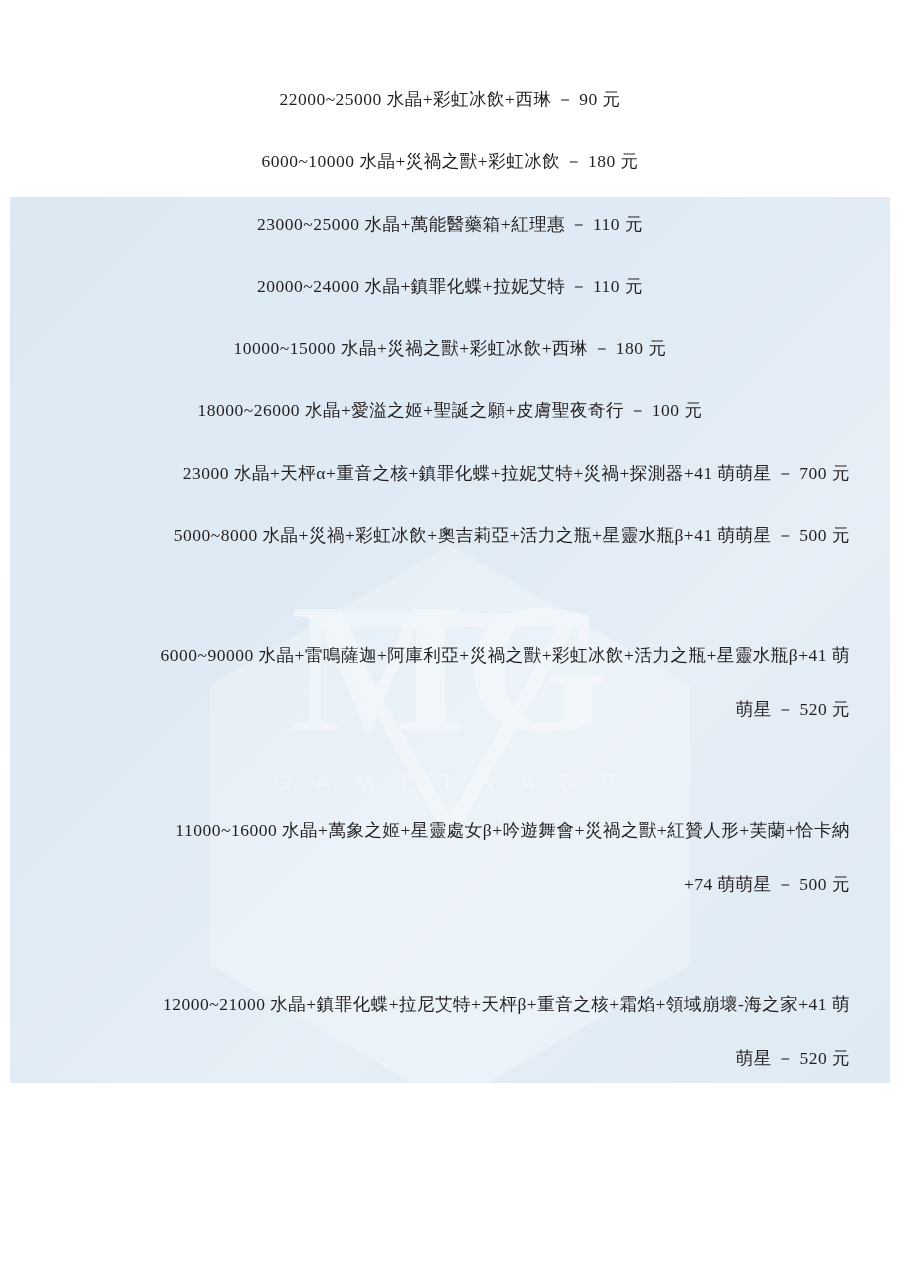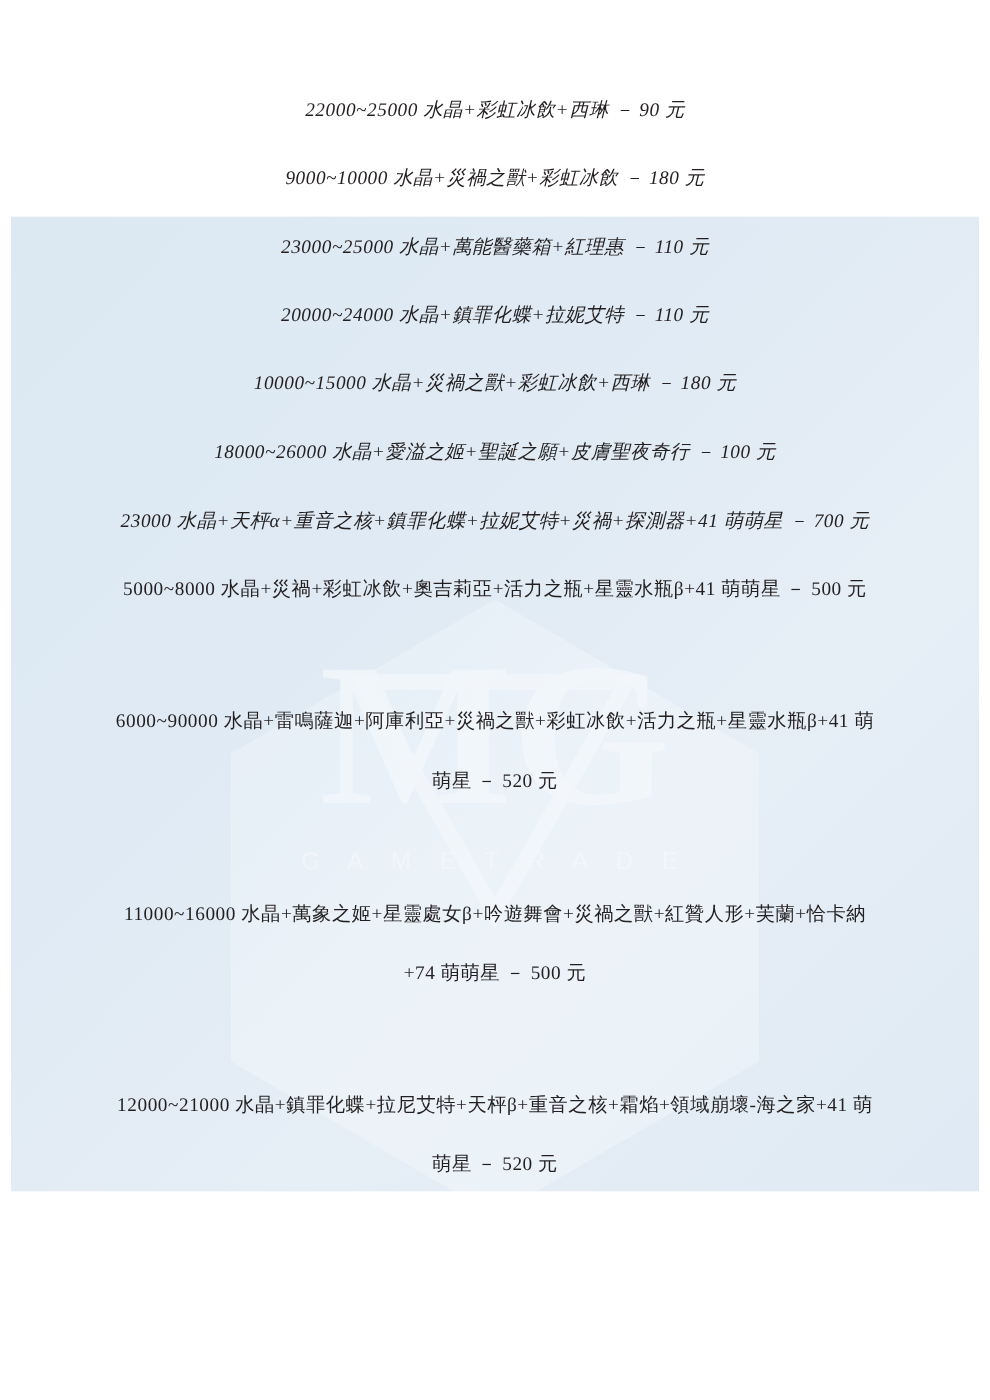--- a/index.html
+++ b/index.html
@@ -46,23 +46,23 @@
   .line {
     text-align: center;
     font-size: 17.5px;
     line-height: 1.5;
     color: #231f20;
     letter-spacing: 0.5px;
     margin: 0 auto;
     width: 820px;
   }
 
-  .line.gap-normal { margin-bottom: 36px; font-style: italic; }
+  .line.gap-normal { margin-bottom: 36px; }
   .line.gap-big { margin-bottom: 94px; }
-  .line.wrap { width: 800px; }
+  .line.wrap { width: 800px; text-align: right; }
 
   .line .l2 {
     display: block;
     margin-top: 28px;
   }
 </style>
 </head>
 <body>
 
 <div id="tint-band"></div>
@@ -72,21 +72,21 @@
     <polygon points="450,545 690,685 690,965 450,1105 210,965 210,685" fill="#ffffff" opacity="0.45"></polygon>
     <polygon points="330,620 570,620 450,830" fill="none" stroke="#ffffff" stroke-width="14" opacity="0.85"></polygon>
     <text x="450" y="730" text-anchor="middle" font-family="Liberation Serif, serif" font-size="185" font-weight="bold" fill="#ffffff" opacity="0.9">MG</text>
     <text x="450" y="790" text-anchor="middle" font-family="Liberation Sans, sans-serif" font-size="22" letter-spacing="10" fill="#ffffff" opacity="0.85">G A M E   T R A D E</text>
   </g>
 </svg>
 
 <div id="content">
 
   <div class="line gap-normal">22000~25000 水晶+彩虹冰飲+西琳 － 90 元</div>
-  <div class="line gap-normal">9000~10000 水晶+災禍之獸+彩虹冰飲 － 180 元</div>
+  <div class="line gap-normal">6000~10000 水晶+災禍之獸+彩虹冰飲 － 180 元</div>
   <div class="line gap-normal">23000~25000 水晶+萬能醫藥箱+紅理惠 － 110 元</div>
   <div class="line gap-normal">20000~24000 水晶+鎮罪化蝶+拉妮艾特 － 110 元</div>
   <div class="line gap-normal">10000~15000 水晶+災禍之獸+彩虹冰飲+西琳 － 180 元</div>
   <div class="line gap-normal">18000~26000 水晶+愛溢之姬+聖誕之願+皮膚聖夜奇行 － 100 元</div>
   <div class="line gap-normal wrap">23000 水晶+天枰α+重音之核+鎮罪化蝶+拉妮艾特+災禍+探測器+41 萌萌星 － 700 元</div>
   <div class="line gap-big wrap">5000~8000 水晶+災禍+彩虹冰飲+奧吉莉亞+活力之瓶+星靈水瓶β+41 萌萌星 － 500 元</div>
 
   <div class="line gap-big wrap">
     <span>6000~90000 水晶+雷鳴薩迦+阿庫利亞+災禍之獸+彩虹冰飲+活力之瓶+星靈水瓶β+41 萌</span>
     <span class="l2">萌星 － 520 元</span>

